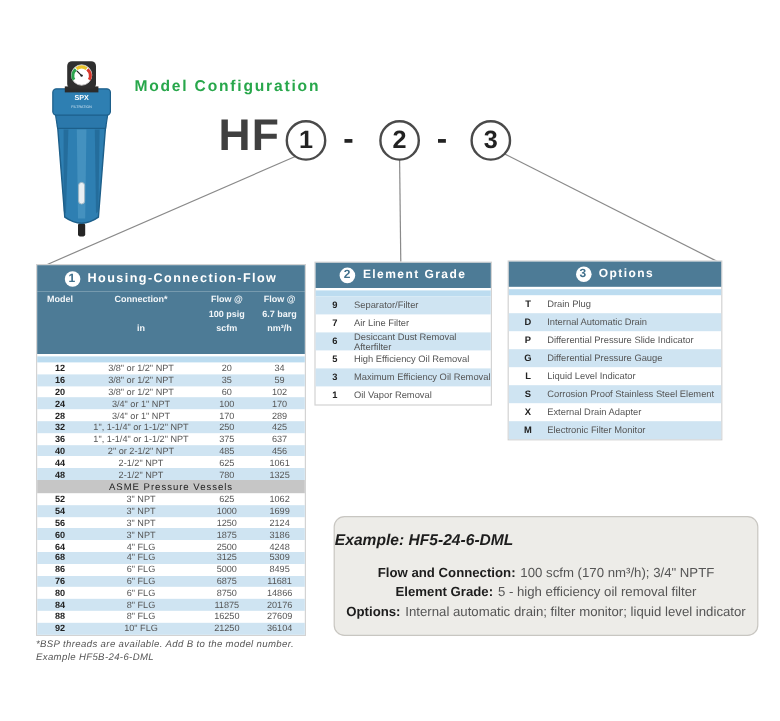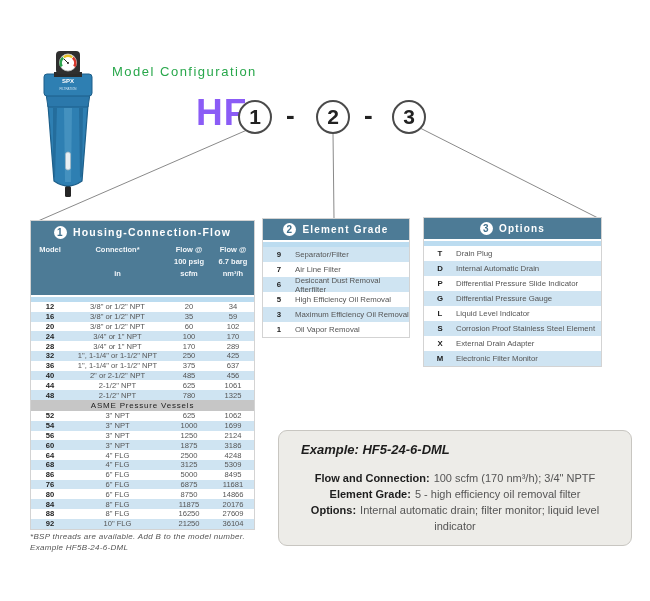--- a/index.html
+++ b/index.html
@@ -1,22 +1,22 @@
 <!DOCTYPE html>
 <html><head>
 <meta charset="utf-8">
 <style>
   html,body{margin:0;padding:0;background:#fff;}
   #page{position:relative;width:650px;height:601px;background:#ffffff;overflow:hidden;
         font-family:"Liberation Sans","DejaVu Sans",sans-serif;}
 
   
-  .green-title{position:absolute;left:112px;top:64px;font-size:13px;font-weight:normal;
+  .green-title{position:absolute;left:112px;top:64px;font-size:13px;font-weight:bold;
                color:#28a74b;letter-spacing:1.5px;}
-  .hf{position:absolute;left:196px;top:92px;font-size:37px;font-weight:bold;color:#8b5cf6;letter-spacing:1px;}
+  .hf{position:absolute;left:182px;top:92px;font-size:37px;font-weight:bold;color:#404040;letter-spacing:1px;}
   .mcircle{position:absolute;width:30px;height:30px;border:2.5px solid #4a4a4a;border-radius:50%;
            background:#fff;display:flex;align-items:center;justify-content:center;
            font-size:21px;font-weight:bold;color:#222;z-index:3;}
   .mdash{position:absolute;font-size:26px;font-weight:bold;color:#222;}
   .connectors{position:absolute;left:0;top:0;pointer-events:none;z-index:1;}
 
   
   .tbl{position:absolute;border:1px solid #d3d3d3;background:#fff;z-index:2;}
   .tbl-head{background:#4d7b96;color:#fff;display:flex;align-items:center;justify-content:center;
             gap:6px;font-weight:bold;letter-spacing:1.2px;}
@@ -46,21 +46,21 @@
   #options-table{left:423px;top:217px;width:177px;}
   #element-table .tbl-head,#options-table .tbl-head{height:21px;font-size:10px;}
   .grow{display:flex;height:15px;align-items:center;font-size:7.8px;}
   .grow.alt{background:#cfe4f2;}
   .gc.code{width:32px;text-align:center;font-weight:bold;color:#222;flex:0 0 auto;}
   .gc.label{color:#555;text-align:left;}
 
   
   #example-box{position:absolute;left:278px;top:430px;width:354px;box-sizing:border-box;
                background:#edece8;border:1px solid #c8c6c1;border-radius:9px;
-               padding:11px 22px;z-index:2;}
+               padding:11px 0;z-index:2;}
   .ex-title{font-size:13px;font-weight:bold;font-style:italic;color:#1d1d1d;}
   .ex-lines{margin-top:13px;text-align:center;}
   .ex-line{font-size:11px;line-height:16px;color:#555;}
   .ex-line .lbl{font-weight:bold;color:#1d1d1d;margin-right:4px;}
 
   
   #product{position:absolute;left:36px;top:50px;z-index:2;}
 </style>
 </head>
 <body>

